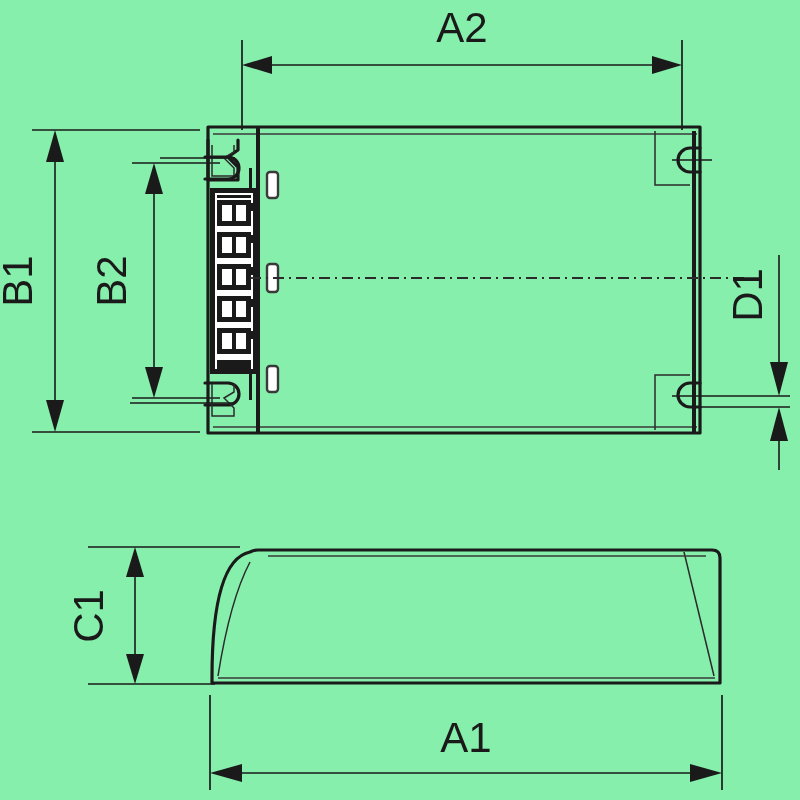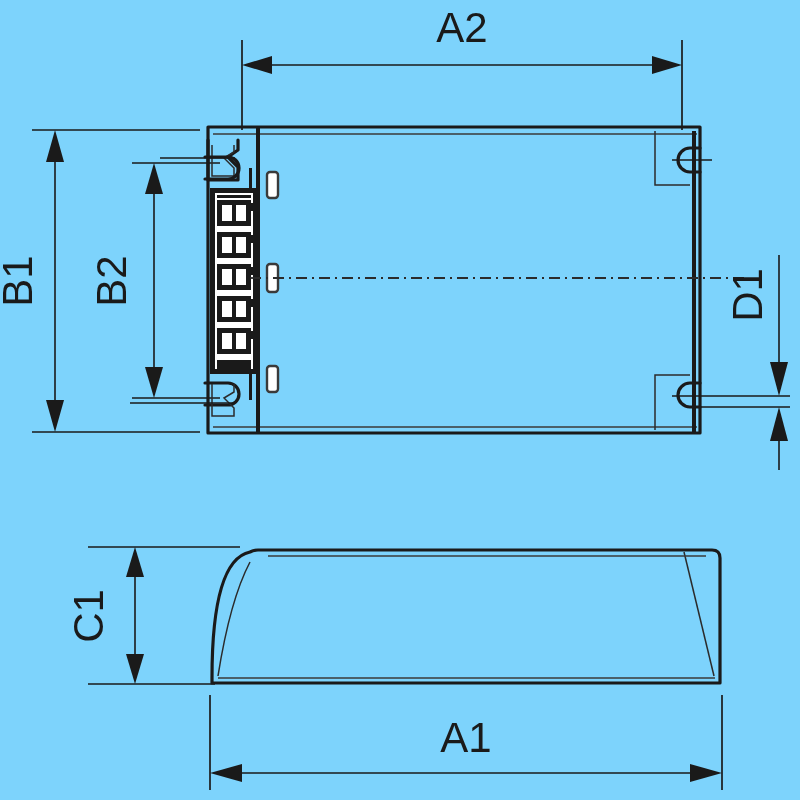--- a/index.html
+++ b/index.html
@@ -11,21 +11,21 @@
   body {
     width: 800px;
     height: 800px;
     font-family: "Liberation Sans", sans-serif;
     overflow: hidden;
   }
   #drawing-root {
     position: relative;
     width: 800px;
     height: 800px;
-    background: #7dd3fc;
+    background: #86efac;
   }
   svg#tech-drawing {
     display: block;
     width: 800px;
     height: 800px;
   }
   .dim-label {
     font-family: "Liberation Sans", sans-serif;
     font-size: 42px;
     fill: #1a1a1a;

